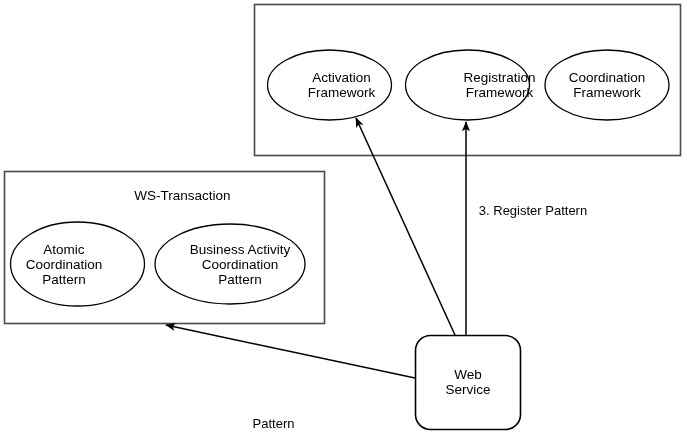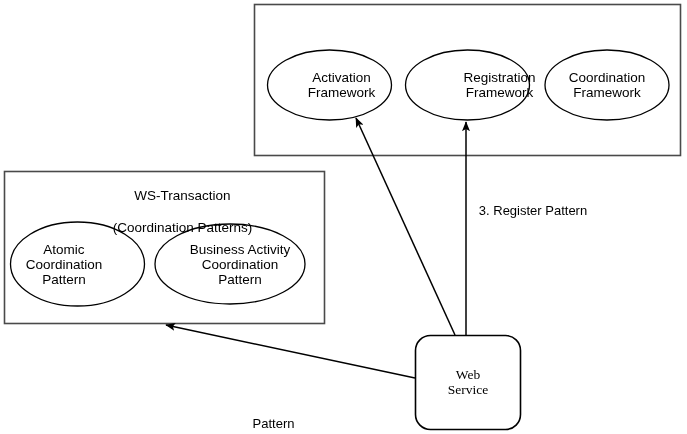--- a/index.html
+++ b/index.html
@@ -81,41 +81,40 @@
     <line x1="415" y1="378" x2="166" y2="325" stroke="#000000" stroke-width="1.5" marker-end="url(#arrowhead)"></line>
 
     <line x1="455" y1="335" x2="356" y2="118" stroke="#000000" stroke-width="1.5" marker-end="url(#arrowhead)"></line>
 
     <line x1="466" y1="335" x2="466" y2="122" stroke="#000000" stroke-width="1.5" marker-end="url(#arrowhead)"></line>
   </svg>
 
 
   <div class="box-title" style="left:4px; top:172px; width:357px;">
     <span>WS-Transaction</span><br>
-    <span>(Coordination Patterns)</span>
   </div>
 
   <div class="node-label" style="left:267px; top:70px; width:125px;padding-left:12px;">Activation
 Framework</div>
 
   <div class="node-label" style="left:405px; top:70px; width:125px;margin-left:32px;">Registration
 Framework</div>
 
   <div class="node-label" style="left:544px; top:70px; width:126px;">Coordination
 Framework</div>
 
   <div class="node-label" style="left:11px; top:242px; width:106px;">Atomic
 Coordination
 Pattern</div>
 
   <div class="node-label" style="left:165px; top:242px; width:150px;">Business Activity
 Coordination
 Pattern</div>
 
-  <div class="node-label" style="left:416px; top:367px; width:104px;font-family:Liberation Serif, serif;">Web
+  <div class="node-label" style="left:416px; top:367px; width:104px;">Web
 Service</div>
 
   <div class="edge-label" style="left:196px; top:368px; width:155px;">
     <br>
     <span>Pattern</span>
   </div>
 
 
   <div class="edge-label" style="left:476px; top:203px; width:114px;">3. Register Pattern</div>
 

